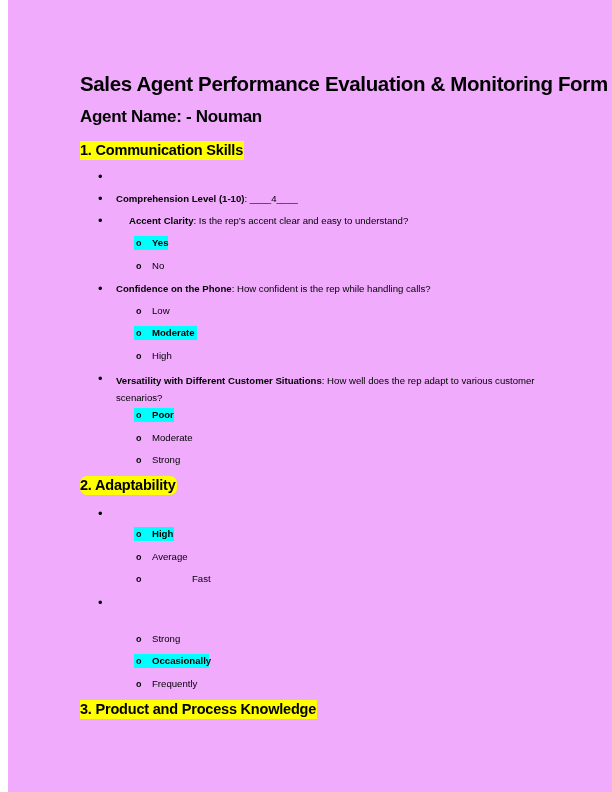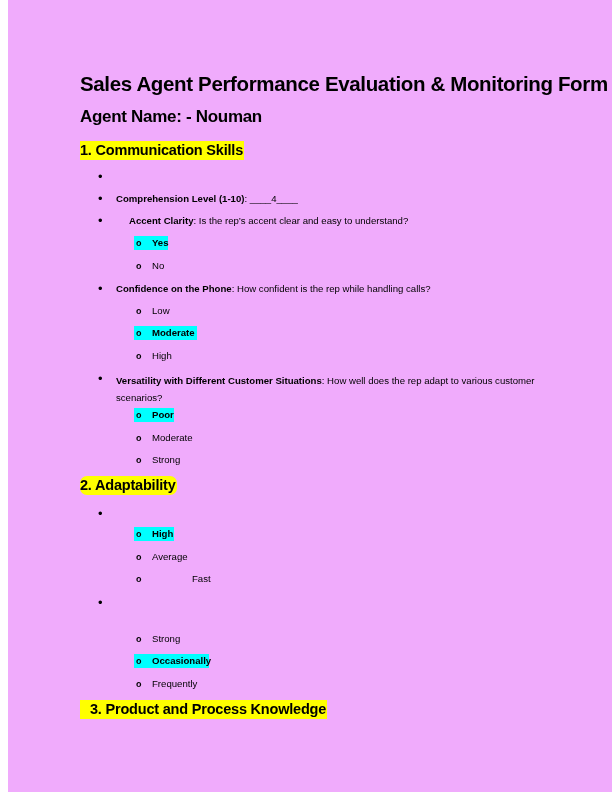--- a/index.html
+++ b/index.html
@@ -139,15 +139,15 @@
 
   <div class="abs bullet" style="left:90px; top:598px;">•</div>
   <div class="abs sub-dot" style="left:128px; top:634px;">o</div>
   <div class="abs opt" style="left:144px; top:632px;">Strong</div>
   <div class="sel-bg" style="left:126px; top:654px; width:75px;"></div>
   <div class="abs sub-dot" style="left:128px; top:656px;">o</div>
   <div class="abs opt sel" style="left:144px; top:654px; background:transparent;">Occasionally</div>
   <div class="abs sub-dot" style="left:128px; top:679px;">o</div>
   <div class="abs opt" style="left:144px; top:677px;">Frequently</div>
 
-  <div class="abs section-h" style="top:700px;padding-left:10px;">3. Product and Process Knowledge</div>
+  <div class="abs section-h" style="top:700px;">3. Product and Process Knowledge</div>
 
 </div>
 
 </body></html>

